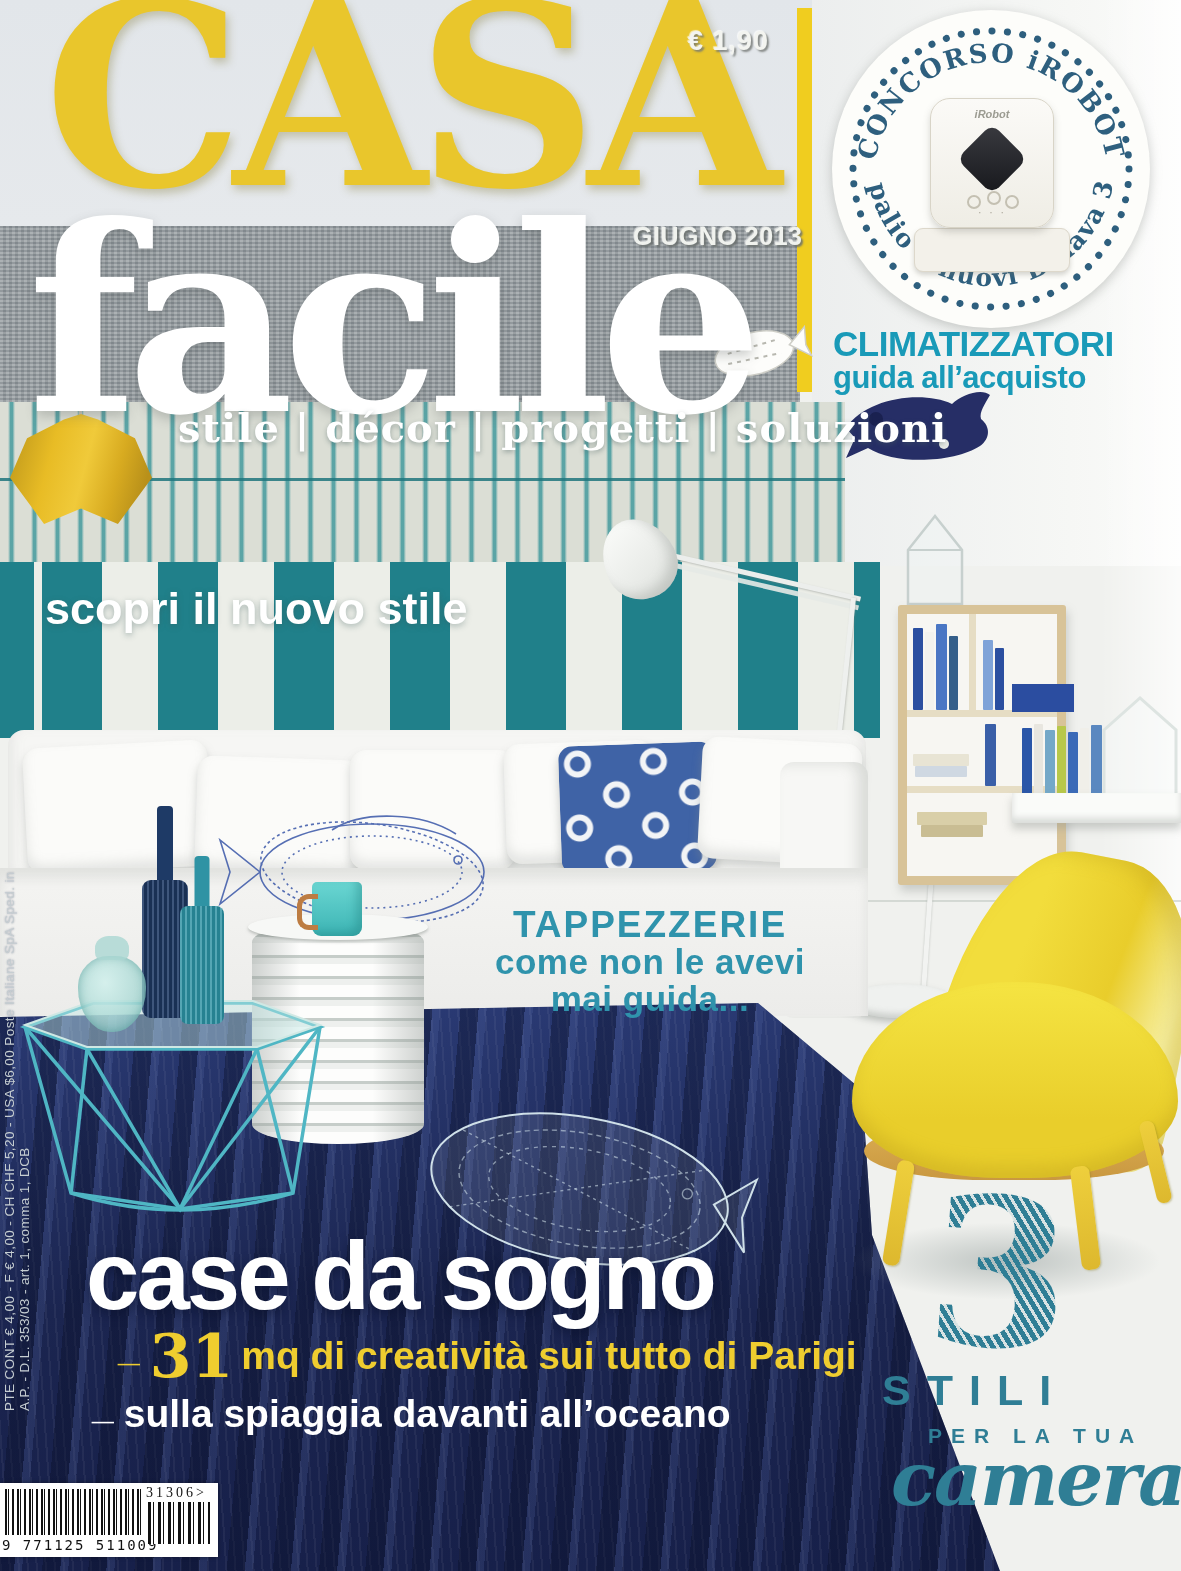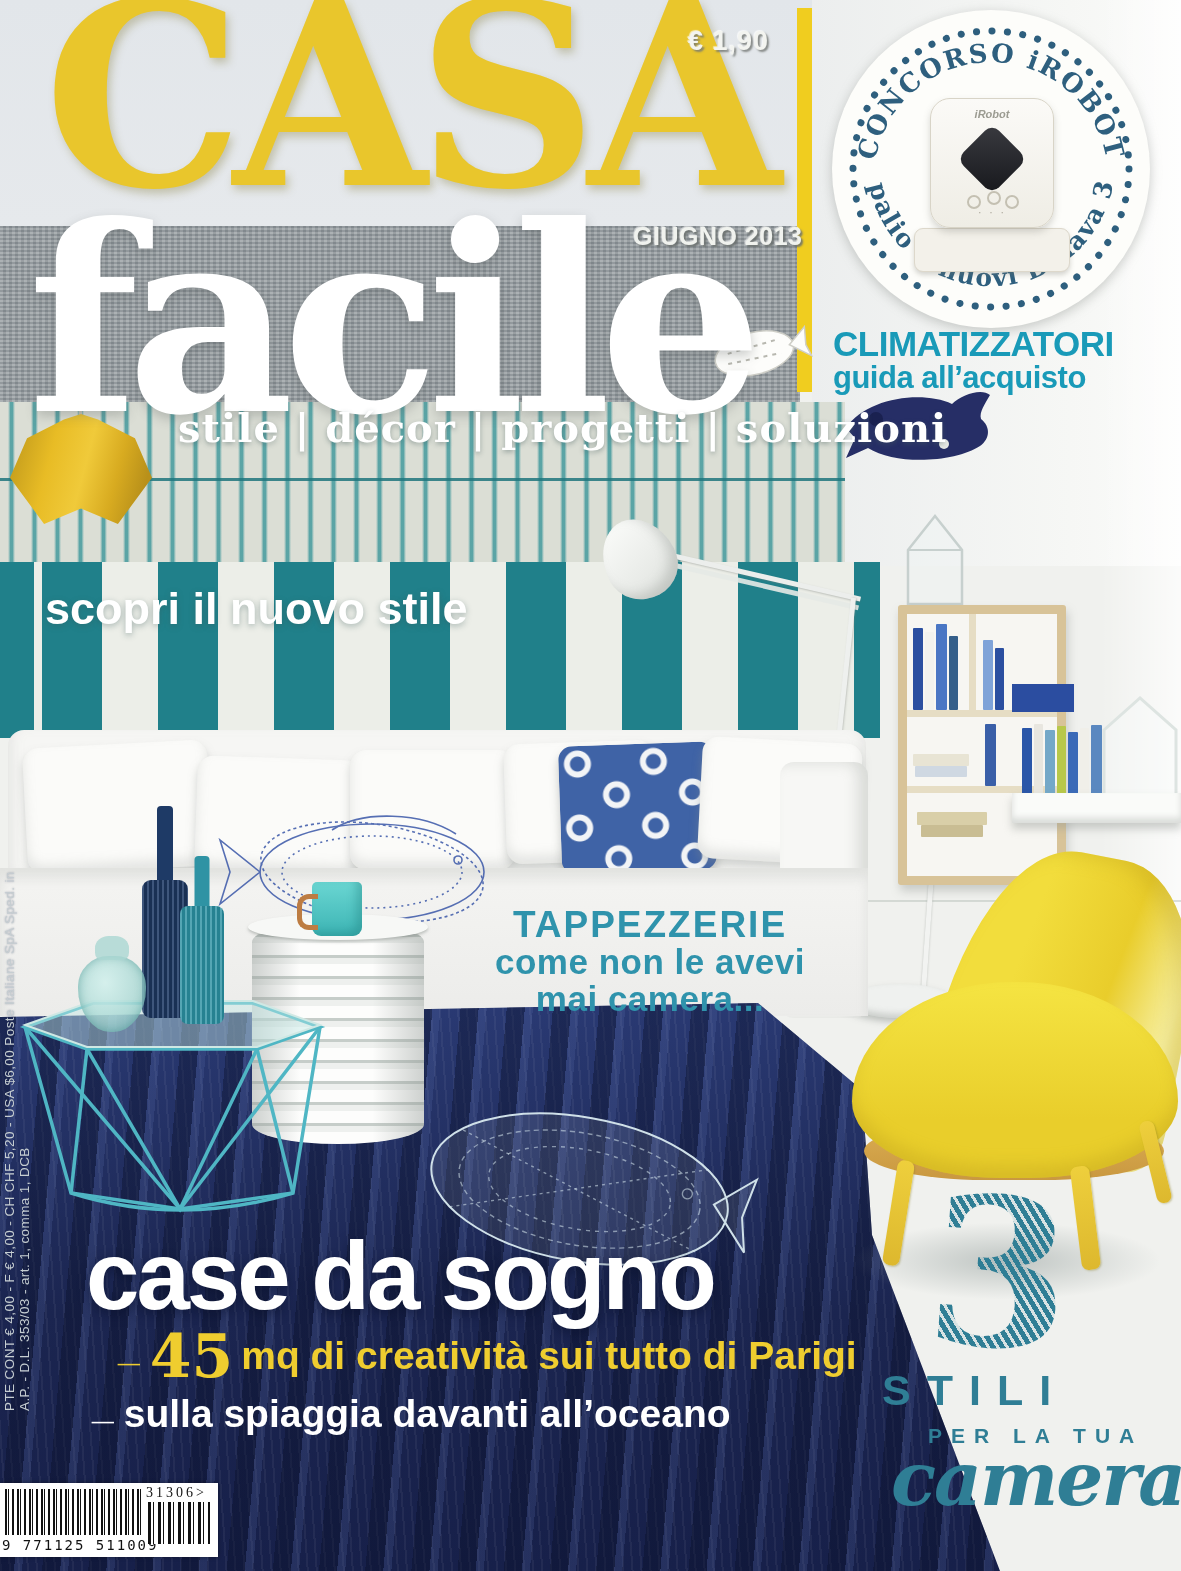--- a/index.html
+++ b/index.html
@@ -360,26 +360,26 @@
   <div class="t t-clima1 z50">CLIMATIZZATORI</div>
 
   <div class="t t-tagline z50">stile | décor | progetti | soluzioni</div>
   <div class="t t-clima2 z50">guida all’acquisto</div>
 
   <div class="t t-scopri z50">scopri il nuovo stile</div>
 
   <div class="t t-tapp z40">
     <div class="l1">TAPPEZZERIE</div>
     <div class="l2">come non le avevi</div>
-    <div class="l3">mai camera...</div>
+    <div class="l3">mai guida...</div>
   </div>
 
   <div class="t t-case z50">case da sogno</div>
   <div class="t bullets z50">
-    <div class="b1"><span class="b-dash">_</span><span class="lead">45</span><span>mq di creatività sui tutto di Parigi</span></div>
+    <div class="b1"><span class="b-dash">_</span><span class="lead">31</span><span>mq di creatività sui tutto di Parigi</span></div>
     <div class="b2"><span class="b-dash">_</span><span>sulla spiaggia davanti all’oceano</span></div>
   </div>
 
   <div class="t t-three z18">3</div>
   <div class="t t-stili z18">STILI</div>
   <div class="t t-perla z18">PER LA TUA</div>
   <div class="t t-camera z18">camera</div>
 
   <div class="abs barcode-box z50">
     <div class="bars-main"></div>

